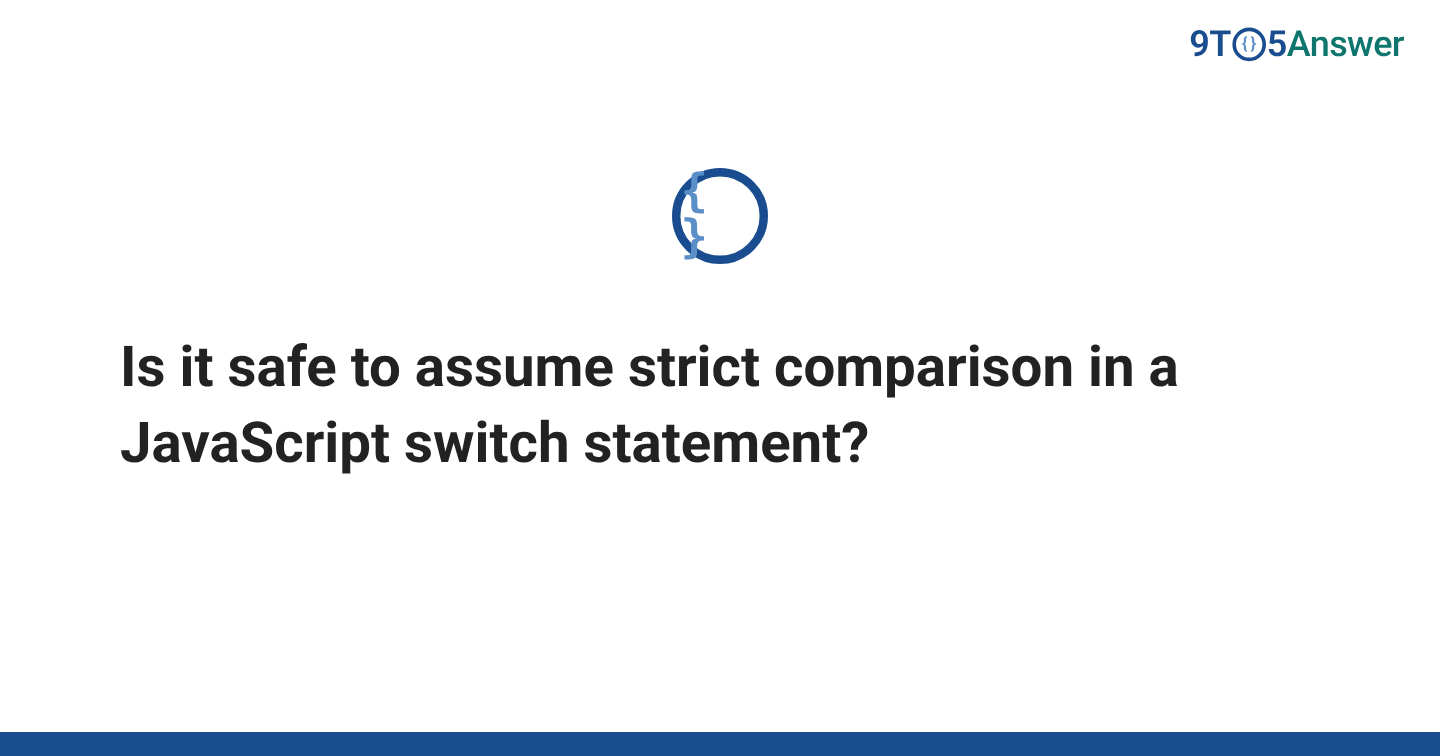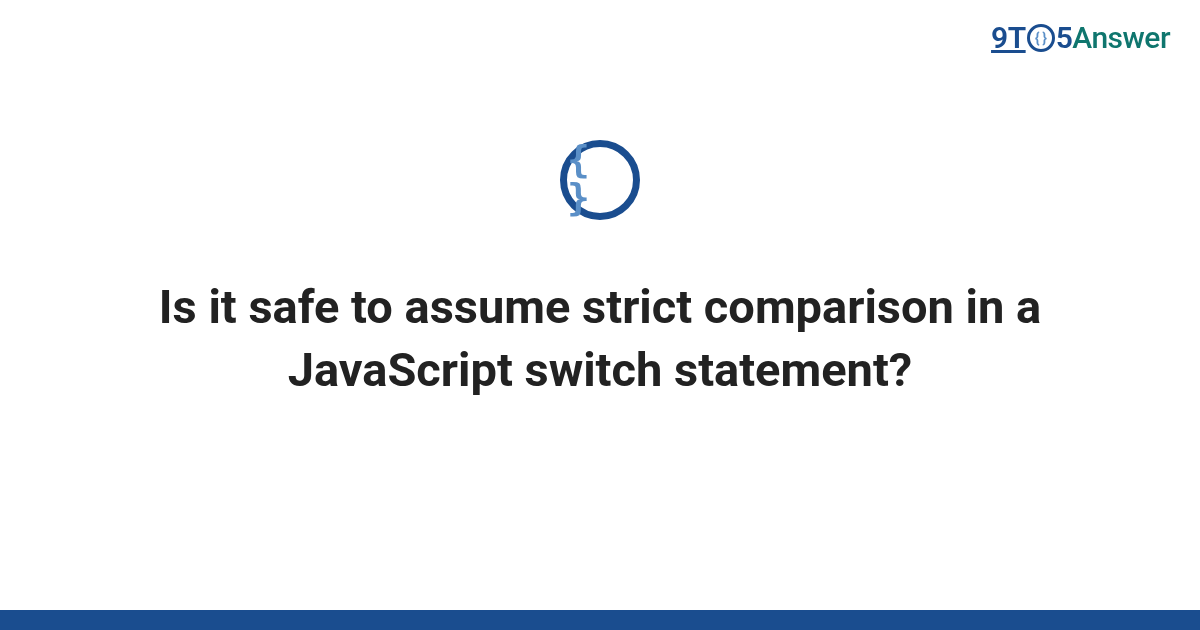--- a/index.html
+++ b/index.html
@@ -22,21 +22,20 @@
       display: flex;
       align-items: center;
     }
     .brand {
       font-size: 30px;
       font-weight: 600;
       letter-spacing: -0.5px;
     }
     .brand-9t {
       color: #1a4d8f;
-      text-decoration: underline;
     }
     .brand-circle {
       display: inline-flex;
       align-items: center;
       justify-content: center;
       width: 28px;
       height: 28px;
       border: 3px solid #1a4d8f;
       border-radius: 50%;
       font-size: 14px;
@@ -81,21 +80,20 @@
       letter-spacing: 4px;
       font-family: "Consolas", "Monaco", monospace;
       line-height: 1;
       position: relative;
       top: -2px;
     }
     .question-title {
       font-size: 47px;
       font-weight: 700;
       color: #222222;
-      text-align: center;
       line-height: 1.35;
       max-width: 1000px;
     }
     .footer-bar {
       position: absolute;
       bottom: 0;
       left: 0;
       right: 0;
       height: 20px;
       background: #1a4d8f;

